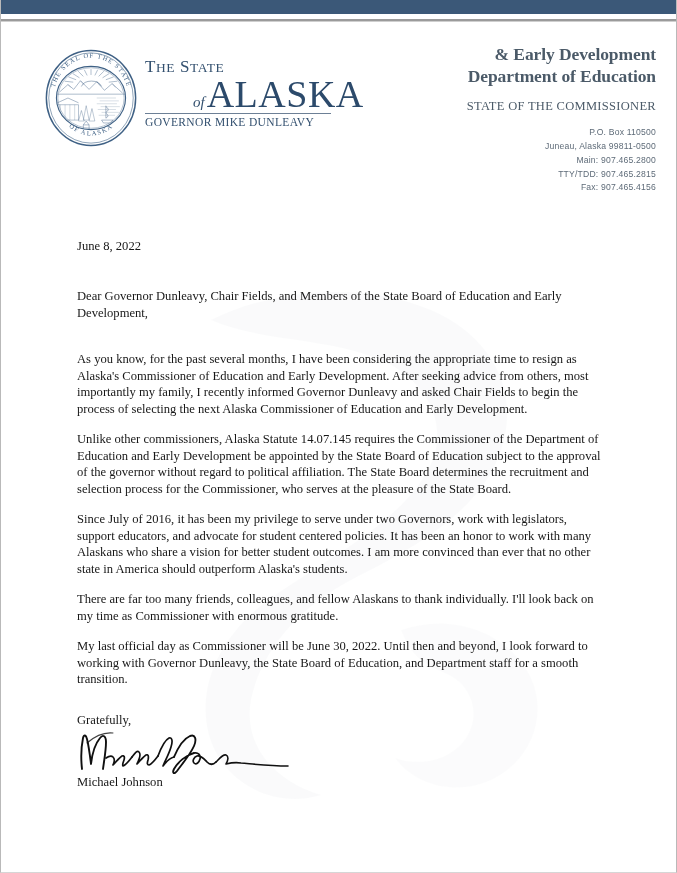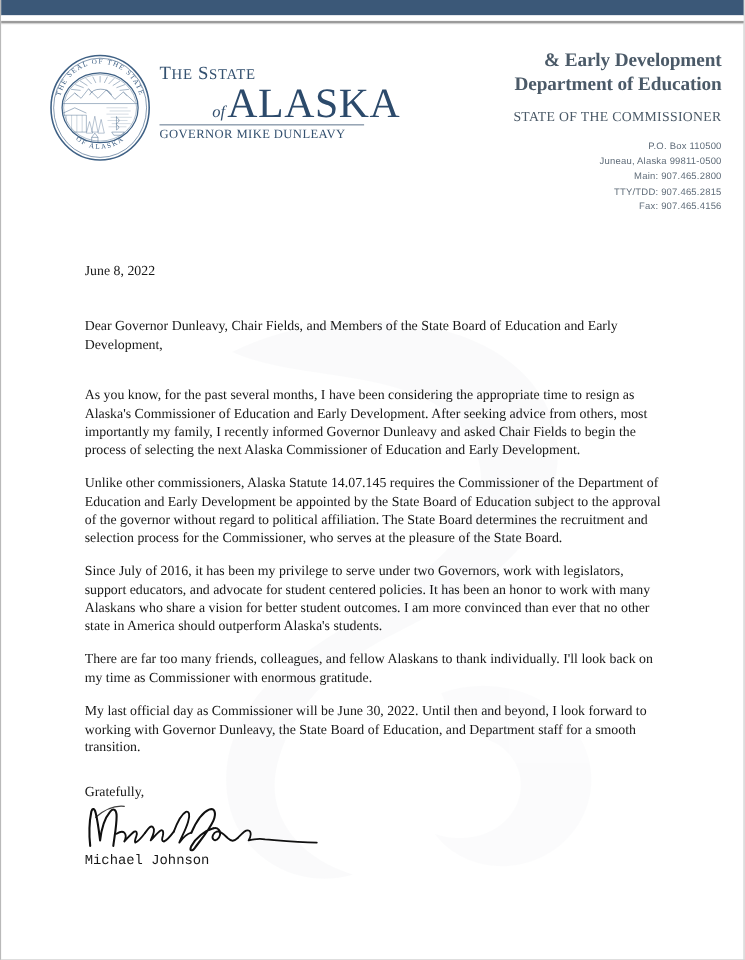--- a/index.html
+++ b/index.html
@@ -178,21 +178,21 @@
     position: absolute;
     left: 76px;
     top: 713px;
     width: 400px;
     font-family: "Liberation Serif", serif;
     font-size: 12.6px;
     color: #171717;
   }
   .closing { margin: 0 0 2px 0; }
   .sig-svg { display: block; margin-left: -4px; }
-  .signer { margin: 1px 0 0 0; font-family: Liberation Mono, monospace; }
+  .signer { margin: 1px 0 0 0; }
 </style>
 </head>
 <body>
 
 <div class="page">
 
   <div class="topbar"></div>
   <div class="topbar-gap"></div>
   <div class="topbar-rule"></div>
   <div class="topbar-rule2"></div>
@@ -283,21 +283,21 @@
         <circle cx="70" cy="174" r="3.2" stroke-width="0.7"></circle>
         <circle cx="82" cy="174" r="3.2" stroke-width="0.7"></circle>
         <circle cx="112" cy="174" r="3.2" stroke-width="0.7"></circle>
         <circle cx="124" cy="174" r="3.2" stroke-width="0.7"></circle>
         <path d="M40 164 L58 164 M40 158 L58 158" stroke-width="0.5"></path>
       </g>
     </svg>
 
     <div class="wordmark">
       <div class="wm-the-state">
-        T<span class="sc">HE</span> S<span class="sc">STATE</span>
+        T<span class="sc">HE</span> S<span class="sc">TATE</span>
       </div>
       <div class="wm-alaska-row">
         <span class="wm-of">of</span>
         <span class="wm-alaska">ALASKA</span>
       </div>
       <div class="wm-rule"></div>
       <div class="wm-gov">GOVERNOR MIKE DUNLEAVY</div>
     </div>
 
     <div class="dept-block">

